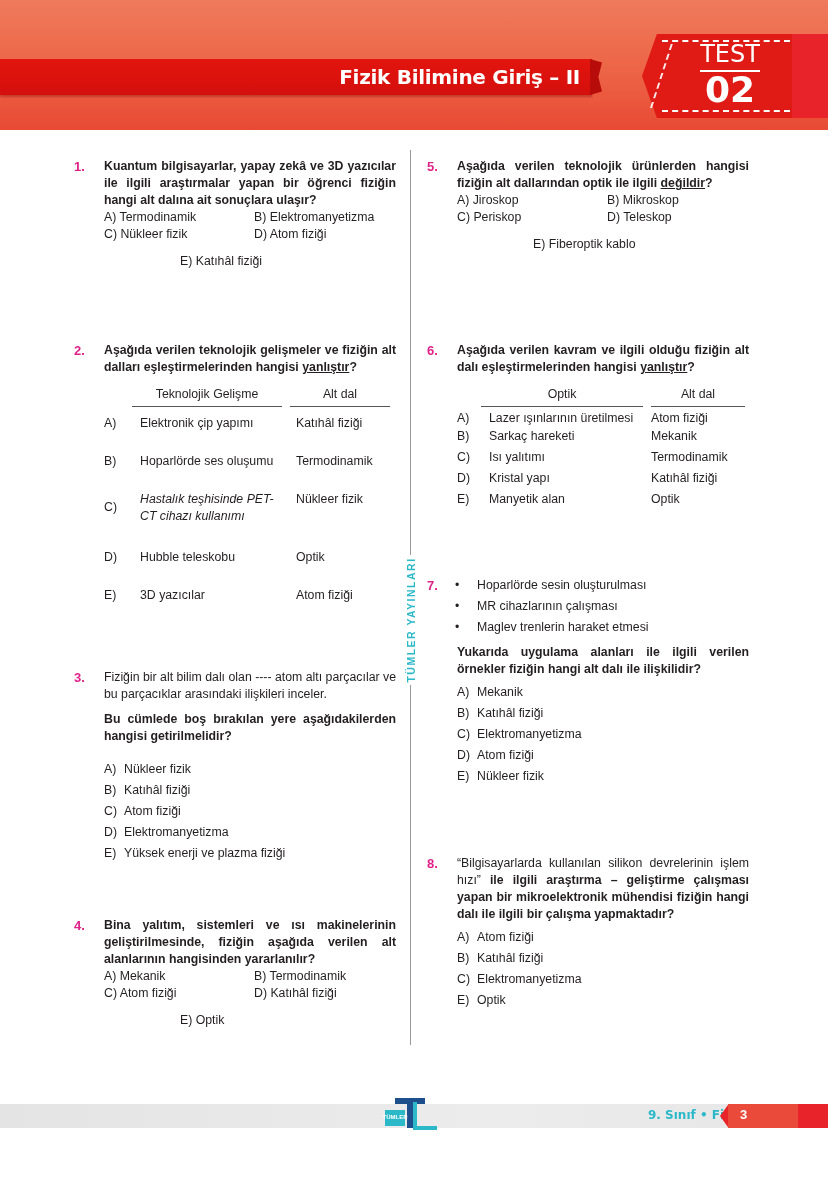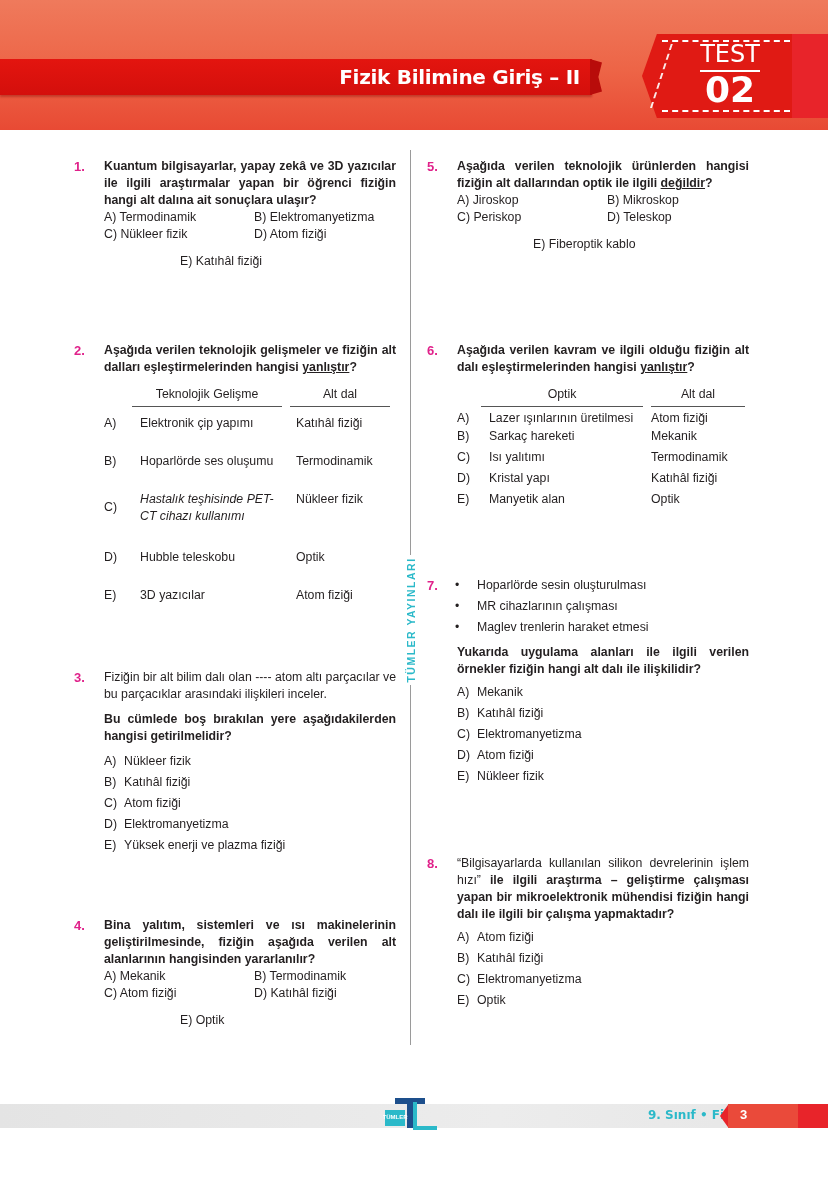--- a/index.html
+++ b/index.html
@@ -157,21 +157,21 @@
         </tbody>
       </table>
     </div>
   </div>
 
   <div class="q" style="left:0; top:669px; width:322px;">
     <span class="qnum">3.</span>
     <div class="qbody">
       <div class="stem normal">Fiziğin bir alt bilim dalı olan ---- atom altı parçacılar ve bu parçacıklar arasındaki ilişkileri inceler.</div>
       <div class="stem" style="margin-top:8px;">Bu cümlede boş bırakılan yere aşağıdakilerden hangisi getirilmelidir?</div>
-      <div class="optlist" style="margin-top:8px;">
+      <div class="optlist" style="margin-top:16px;">
         <div><span class="opt-letter">A)</span><span>Nükleer fizik</span></div>
         <div><span class="opt-letter">B)</span><span>Katıhâl fiziği</span></div>
         <div><span class="opt-letter">C)</span><span>Atom fiziği</span></div>
         <div><span class="opt-letter">D)</span><span>Elektromanyetizma</span></div>
         <div><span class="opt-letter">E)</span><span>Yüksek enerji ve plazma fiziği</span></div>
       </div>
     </div>
   </div>
 
   <div class="q" style="left:0; top:917px; width:322px;">

